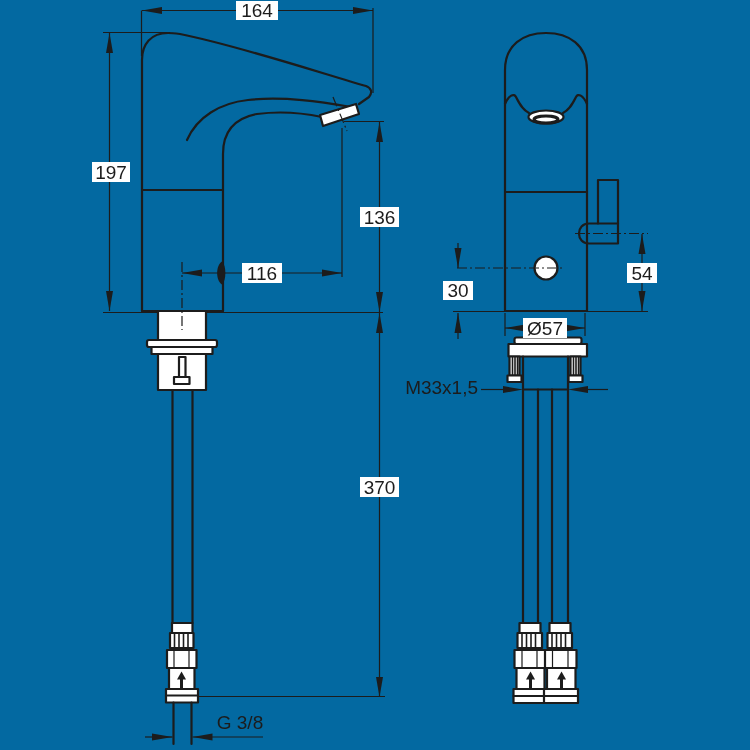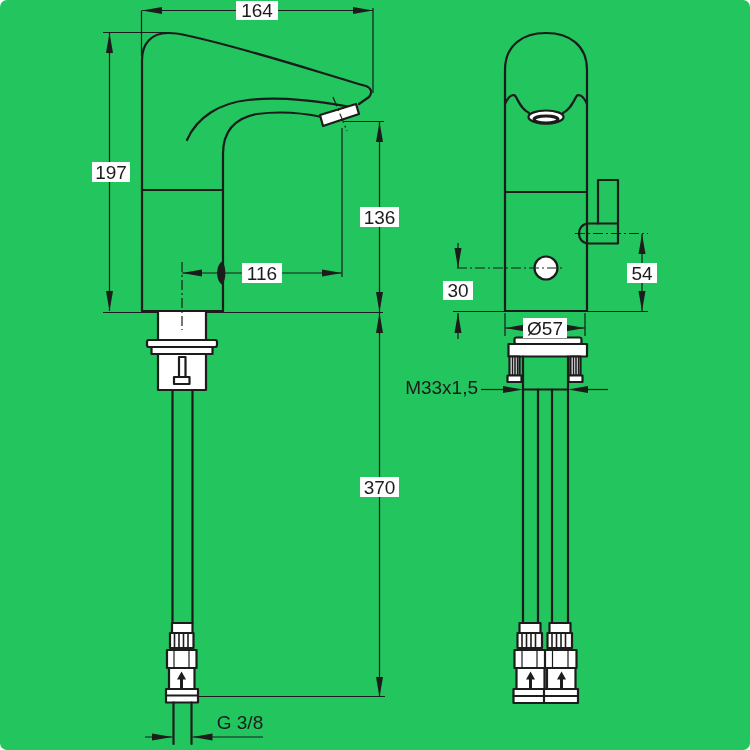--- a/index.html
+++ b/index.html
@@ -1,16 +1,16 @@
 <!DOCTYPE html>
 <html><head>
 <meta charset="utf-8">
 <style>
   html,body{margin:0;padding:0;background:#ffffff;}
-  .stage{width:750px;height:750px;position:relative;background:#22c55e;overflow:hidden;border-radius:7px;}
+  .stage{width:750px;height:750px;position:relative;background:#0369a1;overflow:hidden;}
   svg{display:block;}
   svg text{font-family:"Liberation Sans","DejaVu Sans",sans-serif;font-size:19px;fill:#1c1c1c;}
   .obj{stroke:#1c1c1c;stroke-width:2.2;fill:none;stroke-linecap:round;stroke-linejoin:round;}
   .objf{stroke:#1c1c1c;stroke-width:2.2;fill:#ffffff;stroke-linejoin:round;}
   .thin{stroke:#1c1c1c;stroke-width:1.2;fill:none;}
   .dash{stroke:#1c1c1c;stroke-width:1.2;fill:none;stroke-dasharray:10 3 2 3;}
   .arr{fill:#1c1c1c;stroke:none;}
   .gap{fill:#ffffff;stroke:none;}
   .stripe{stroke:#1c1c1c;stroke-width:1.6;fill:none;}
 </style>

